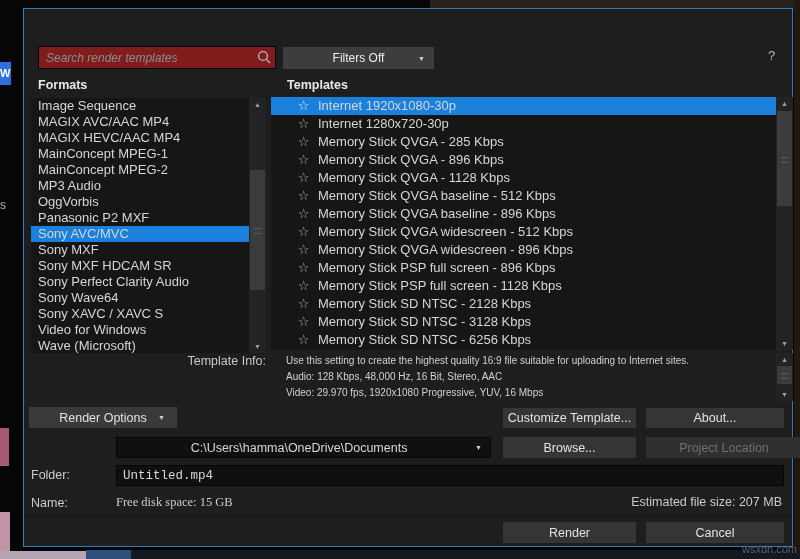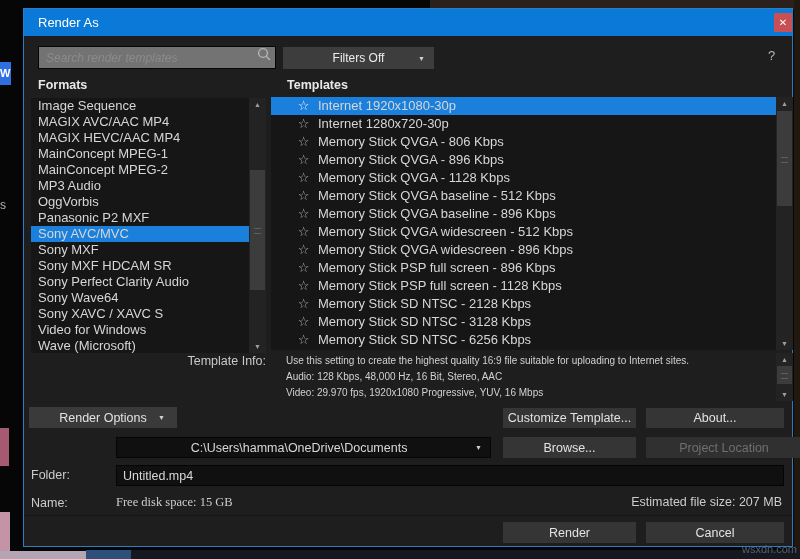--- a/index.html
+++ b/index.html
@@ -29,22 +29,22 @@
     position:absolute;left:23px;top:8px;width:770px;height:539px;
     background:#1e1e1e;border:1px solid #2b7dc4;box-sizing:border-box;z-index:10;
   }
   #titlebar{position:absolute;left:0;top:0;width:100%;height:27px;background:#0a79d7;}
   #title-text{position:absolute;left:14px;top:0;line-height:27px;color:#ffffff;font-size:13px;}
   #close-btn{position:absolute;top:4px;right:0px;width:18px;height:19px;background:#c85055;
              color:#fff;font-size:10px;text-align:center;line-height:19px;cursor:default;}
   #help-mark{position:absolute;left:744px;top:39px;color:#b9b9b9;font-size:13px;}
 
   
-  #search-box{position:absolute;left:14px;top:37px;width:238px;height:23px;background:#737373;
-              border:1px solid #050505;box-sizing:border-box;display:flex;align-items:flex-start;}
+  #search-box{position:absolute;left:14px;top:37px;width:238px;height:23px;background:#7f1d1d;
+              border:1px solid #050505;box-sizing:border-box;display:flex;align-items:flex-end;}
   #search-input{flex:1;background:transparent;border:none;outline:none;color:#cfcfcf;
                 font-style:italic;font-size:12px;padding:0 4px 0 7px;height:100%;
                 font-family:"Liberation Sans","DejaVu Sans",sans-serif;}
   #search-input::placeholder{color:#8b8b8b;opacity:1;}
   #search-icon{width:22px;text-align:center;}
   #filters-btn{position:absolute;left:259px;top:38px;width:151px;height:22px;background:#3d3d3d;
                color:#ececec;font-size:12px;display:flex;align-items:center;justify-content:center;}
   .dd-arrow{font-size:7px;color:#d0d0d0;line-height:1;}
   #filters-btn .dd-arrow{position:absolute;right:9px;top:8px;}
 
@@ -102,45 +102,41 @@
   
   .field-label{position:absolute;left:7px;color:#cccccc;font-size:12.5px;margin-top:28px;}
   #folder-label{top:431px;}
   #name-label{top:459px;}
   #folder-combo{position:absolute;left:92px;top:428px;width:375px;height:21px;background:#101010;
                 border:1px solid #050505;box-sizing:border-box;display:flex;align-items:center;text-align:center;}
   #folder-value{flex:1;color:#d8d8d8;font-size:12.5px;padding-left:6px;white-space:nowrap;overflow:hidden;}
   #folder-combo .dd-arrow{margin-right:8px;}
   #name-input{position:absolute;left:92px;top:456px;width:668px;height:21px;background:#101010;
               border:1px solid #050505;box-sizing:border-box;color:#d8d8d8;font-size:12.5px;
-              padding:0 0 0 6px;outline:none;font-family:Liberation Sans, sans-serif;}
+              padding:0 0 0 6px;outline:none;font-family:Liberation Mono, monospace;}
   #free-space{position:absolute;left:92px;top:486px;color:#cccccc;font-size:12.5px;font-family:Liberation Serif, serif;}
   #estimate{position:absolute;right:10px;top:486px;color:#cccccc;font-size:12.5px;}
   #bottom-sep{position:absolute;left:0;top:506px;width:100%;height:1px;background:#141414;}
 </style>
 </head>
 <body>
 
 <div class="bg-frag" id="bg-topstrip"></div>
 <div class="bg-frag" id="bg-rightstrip"></div>
 <div class="bg-frag" id="bg-w-frag">W</div>
 <div class="bg-frag" id="bg-s-frag">s</div>
 <div class="bg-frag" id="bg-pink1"></div>
 <div class="bg-frag" id="bg-pink2"></div>
 <div class="bg-frag" id="bg-bottom-lav"></div>
 <div class="bg-frag" id="bg-bottom-blue"></div>
 <div class="bg-frag" id="bg-bottom-navy"></div>
 <div class="bg-frag" id="watermark">wsxdn.com</div>
 
 <div id="dialog">
 
-  <div id="titlebar">
-    <span id="title-text">Render As</span>
-    <span id="close-btn">✕</span>
-  </div>
 
   <div id="search-box">
     <input id="search-input" type="text" placeholder="Search render templates" style="">
     <span id="search-icon">
       <svg width="14" height="14" viewBox="0 0 14 14">
         <circle cx="6" cy="6" r="4.4" fill="none" stroke="#b5b5b5" stroke-width="1.4"></circle>
         <line x1="9.4" y1="9.4" x2="13" y2="13" stroke="#b5b5b5" stroke-width="1.4"></line>
       </svg>
     </span>
   </div>
@@ -185,21 +181,21 @@
       <div class="row sel">
         <span class="star">☆</span>
         <span>Internet 1920x1080-30p</span>
       </div>
       <div class="row">
         <span class="star">☆</span>
         <span>Internet 1280x720-30p</span>
       </div>
       <div class="row">
         <span class="star">☆</span>
-        <span>Memory Stick QVGA - 806 Kbps</span>
+        <span>Memory Stick QVGA - 285 Kbps</span>
       </div>
       <div class="row">
         <span class="star">☆</span>
         <span>Memory Stick QVGA - 896 Kbps</span>
       </div>
       <div class="row">
         <span class="star">☆</span>
         <span>Memory Stick QVGA - 1128 Kbps</span>
       </div>
       <div class="row">

